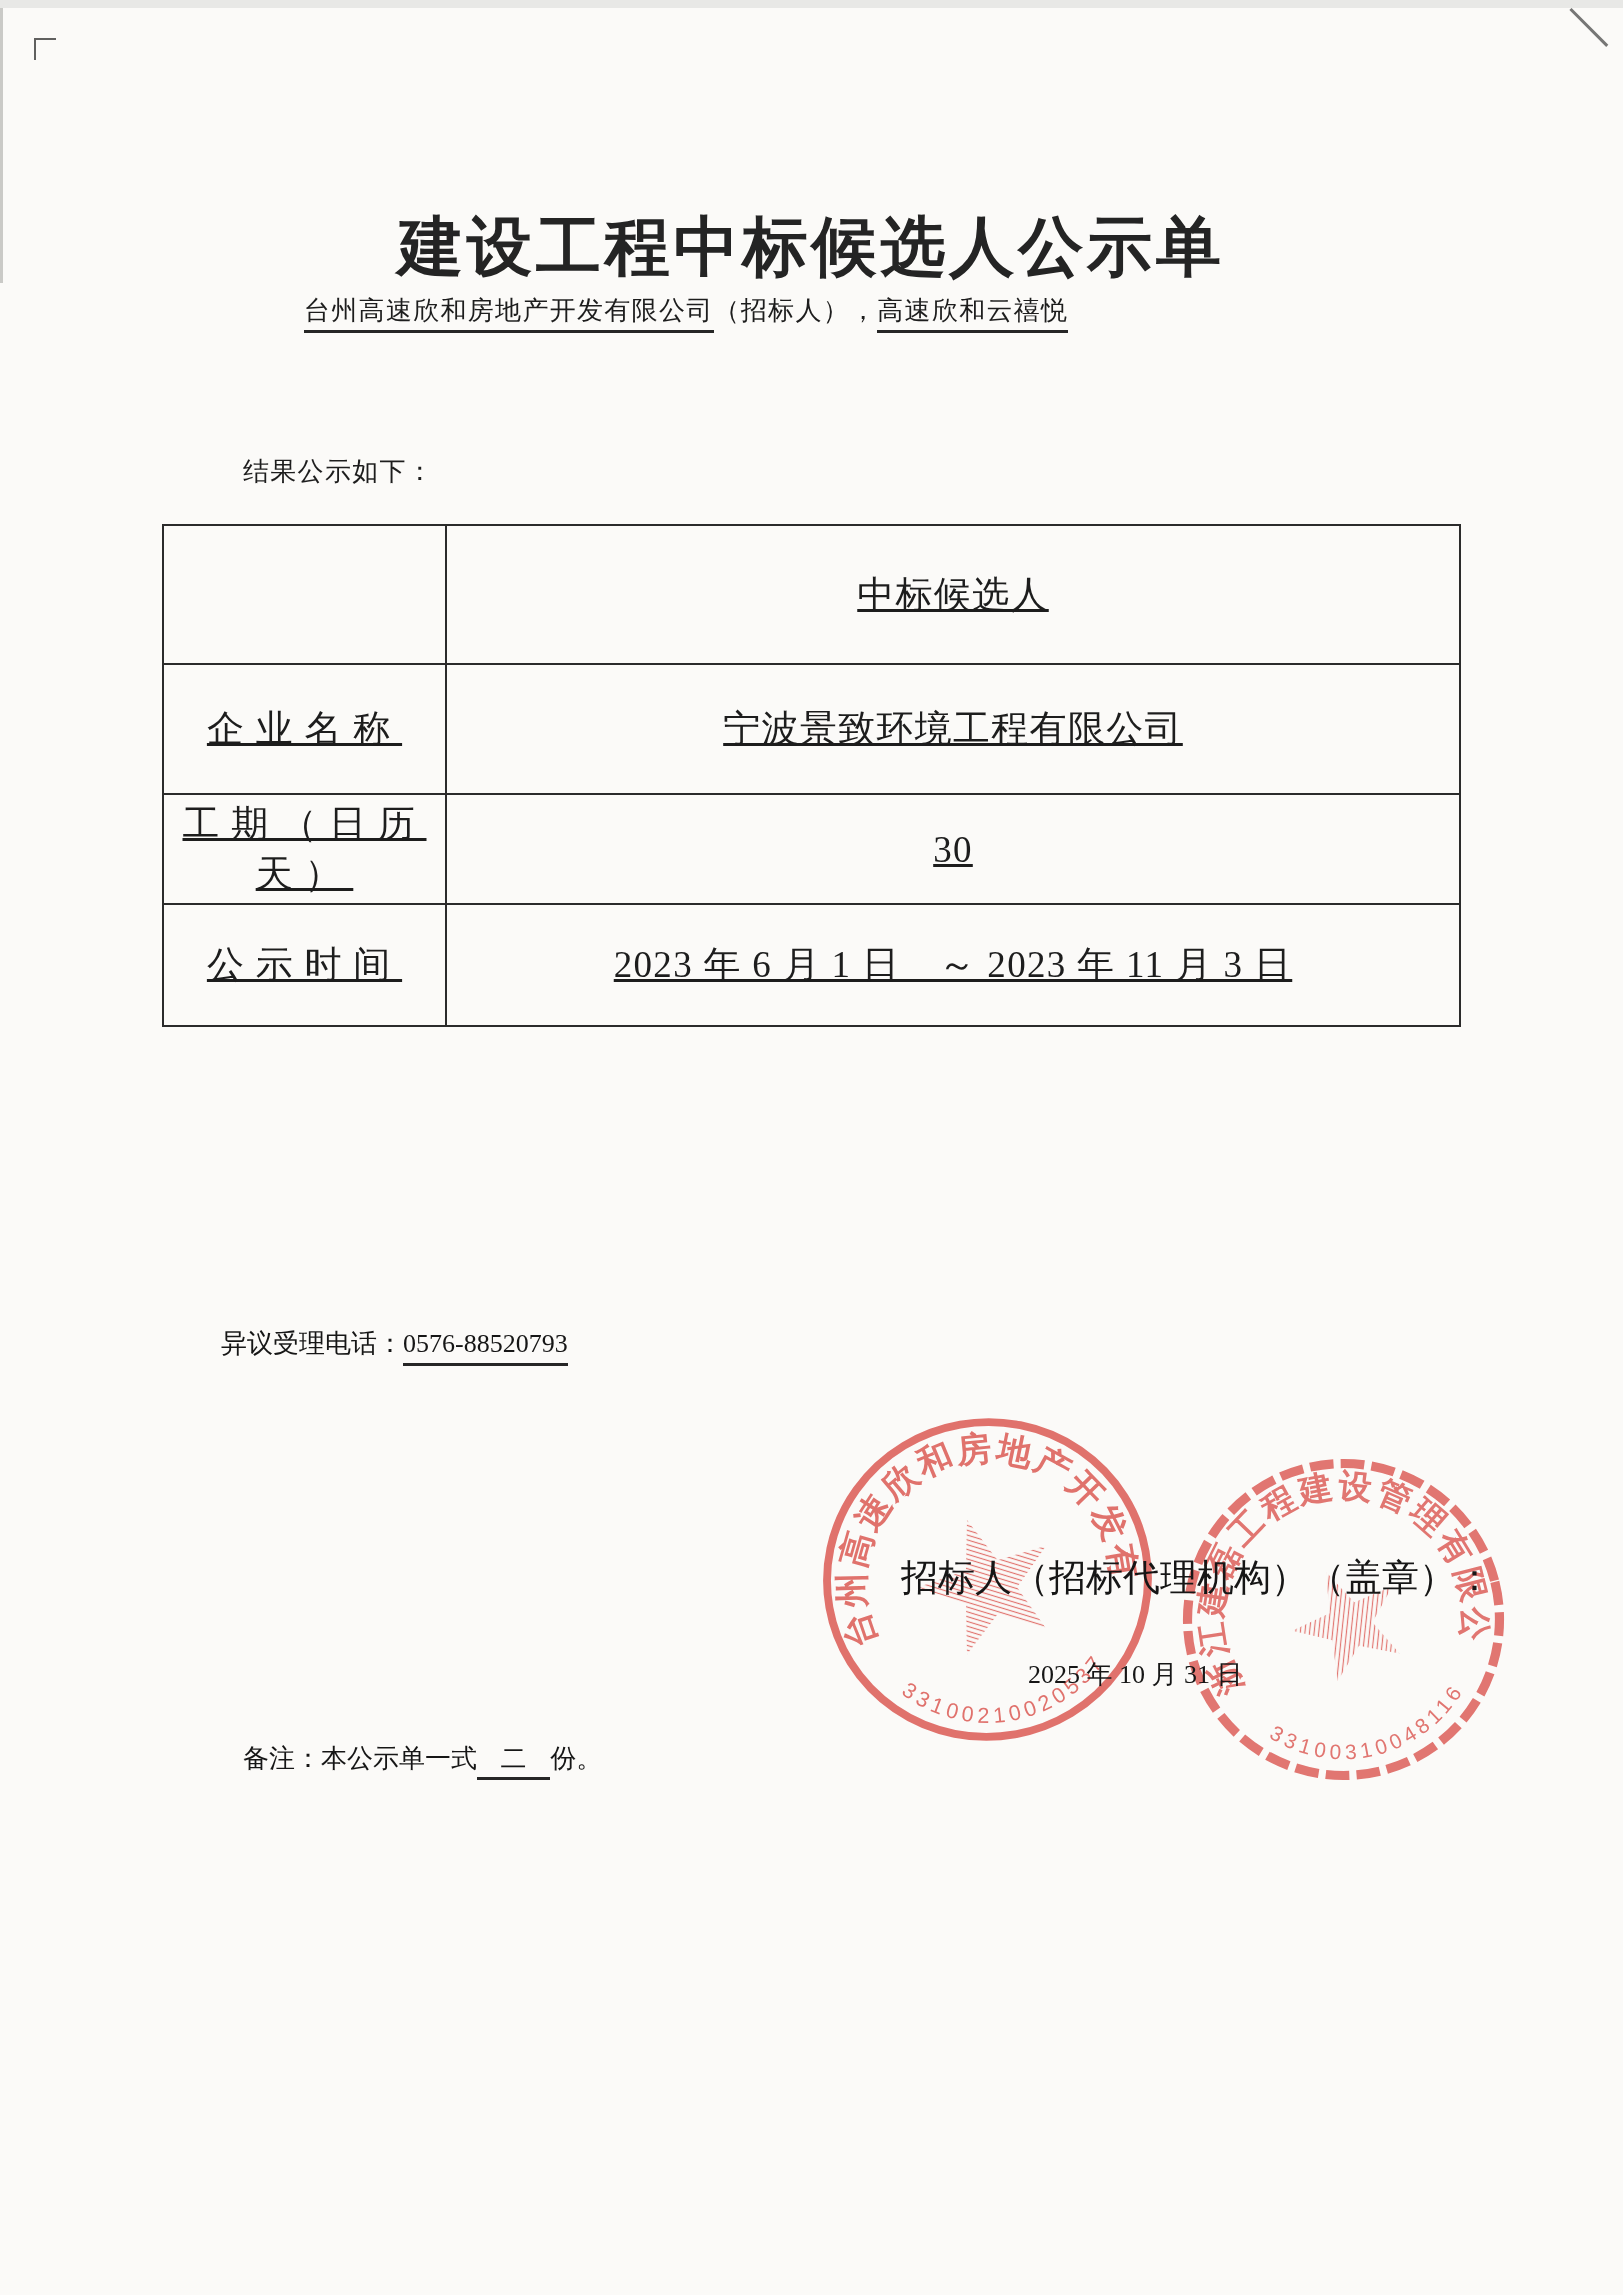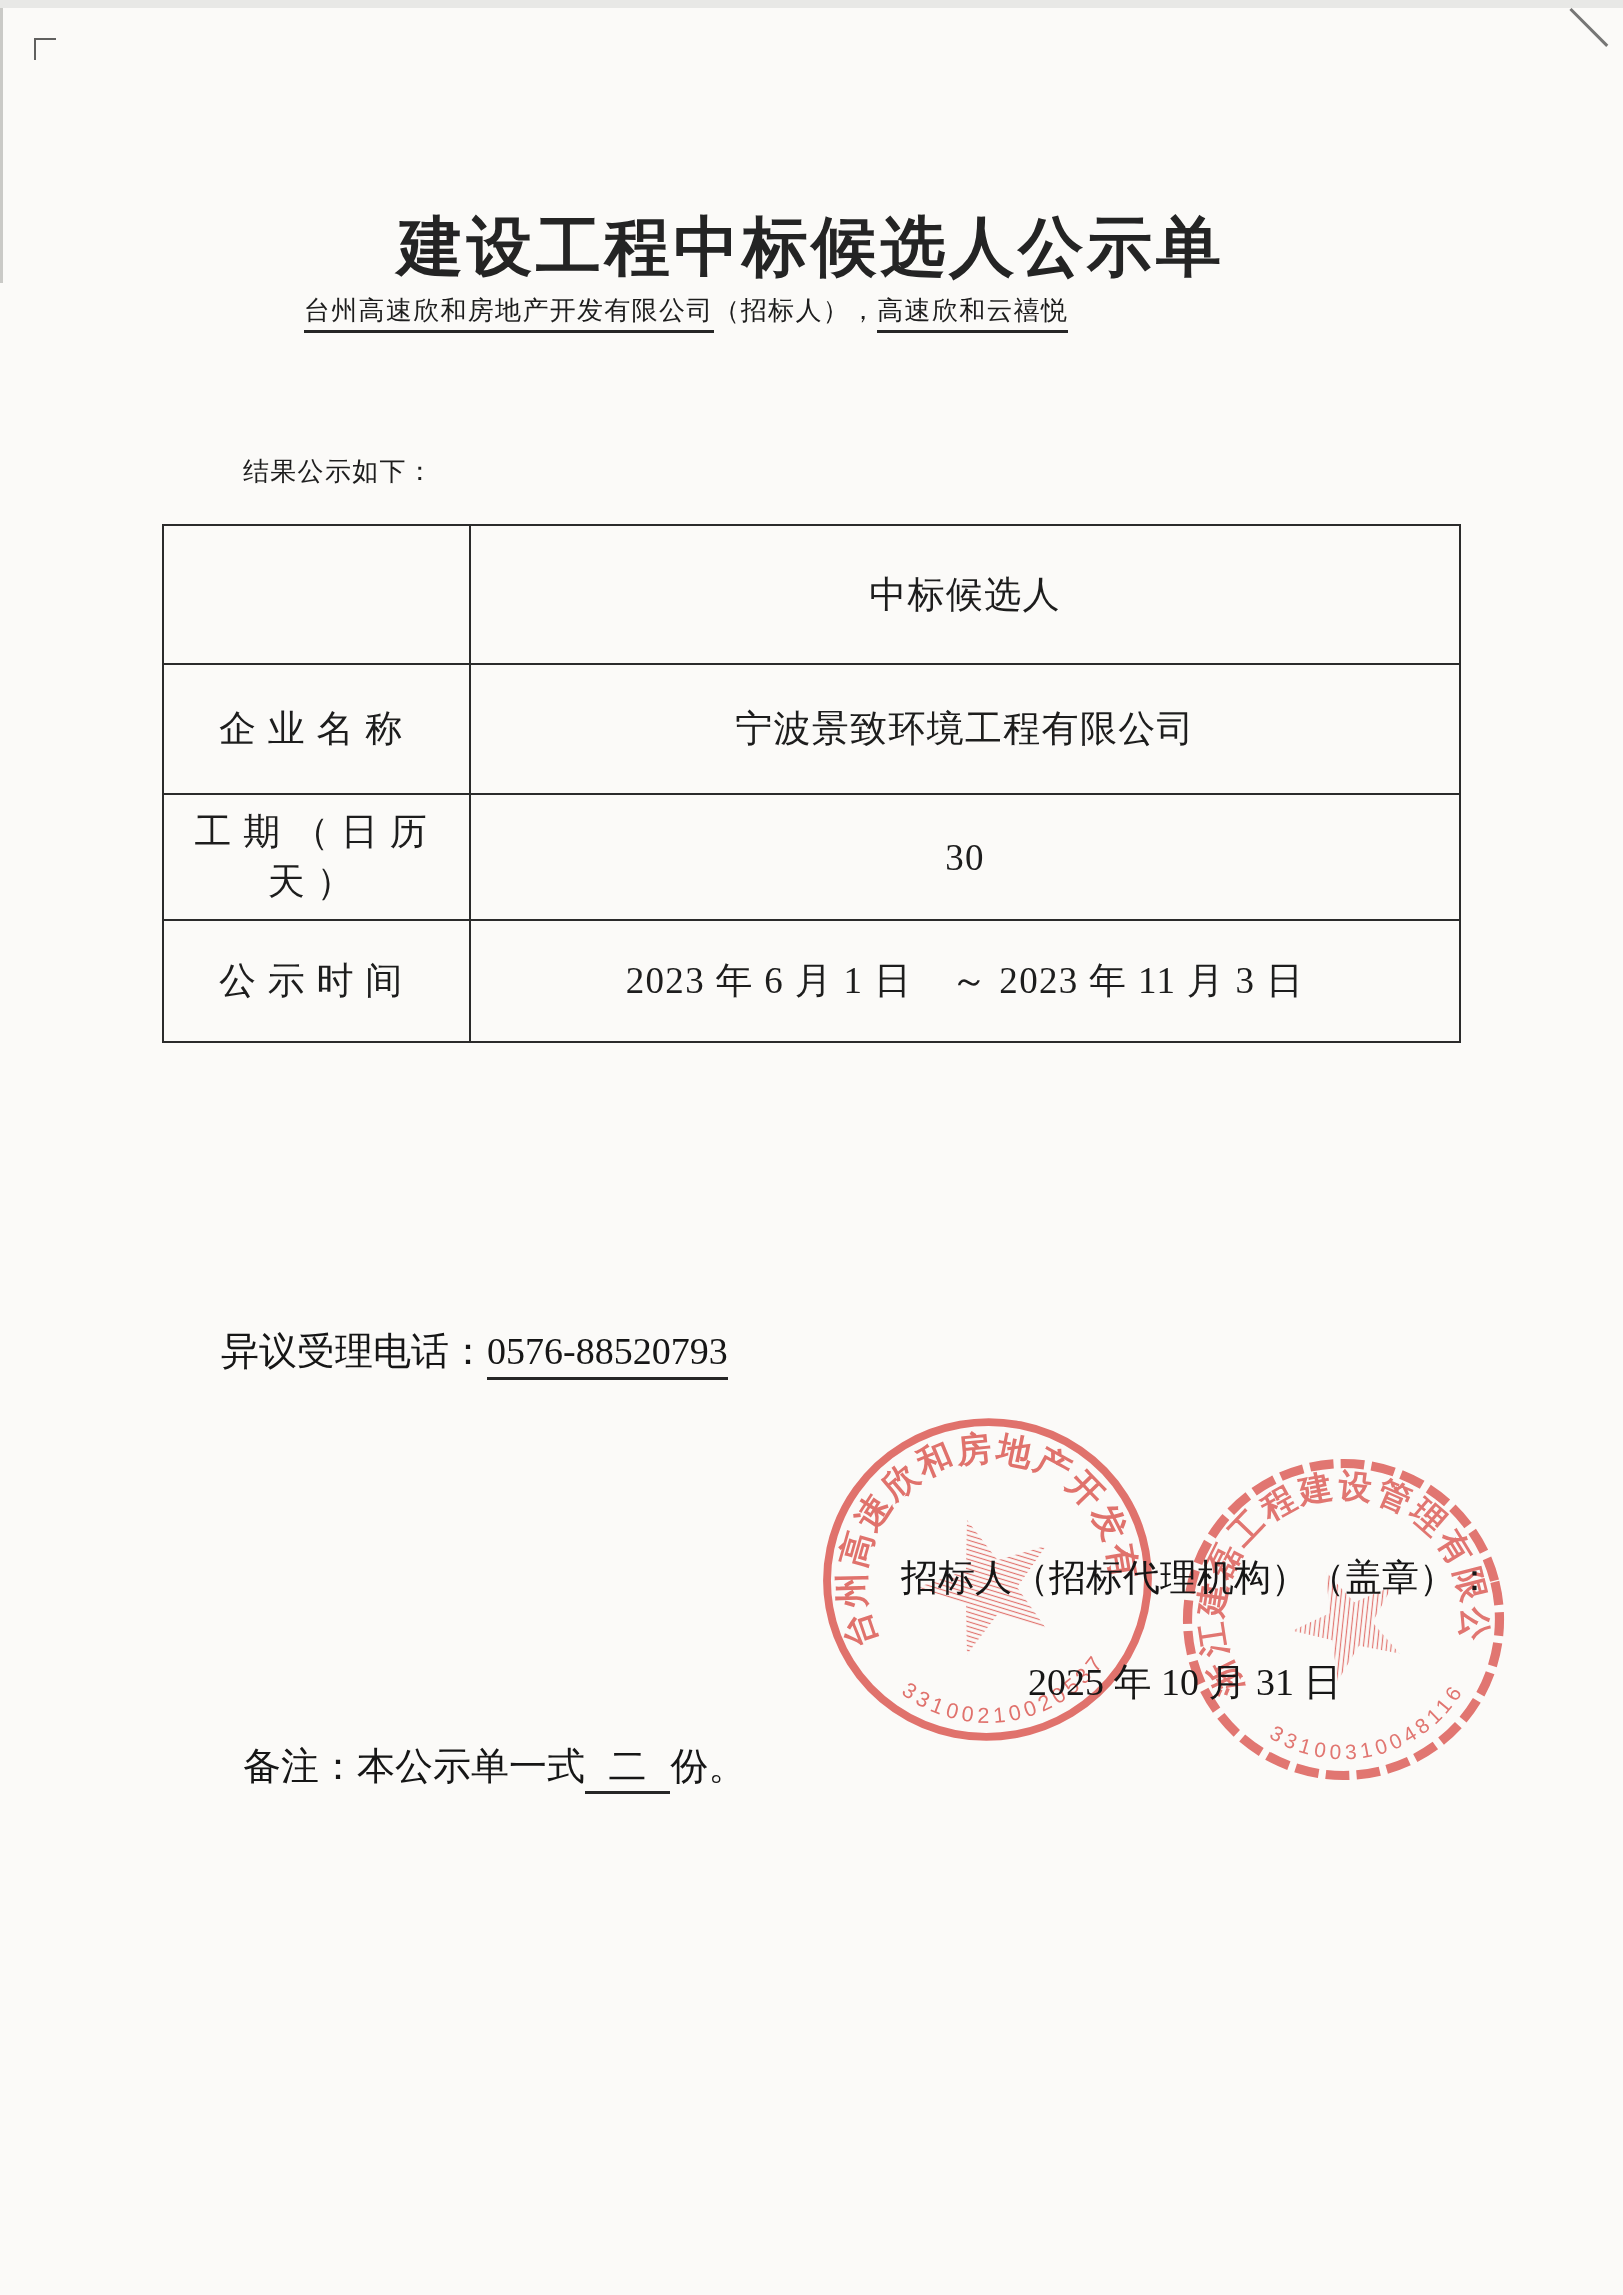--- a/index.html
+++ b/index.html
@@ -22,26 +22,27 @@
     white-space:nowrap;letter-spacing:1.3px;
   }
   .uline{border-bottom:3.3px solid #262626;padding-bottom:4.6px;}
   .doc-table{
     position:absolute;left:162px;top:516px;
     border-collapse:collapse;table-layout:fixed;
     width:1299px;font-size:37px;color:#1d1d1d;
   }
   .doc-table td{
     border:2.6px solid #2b2b2b;text-align:center;vertical-align:middle;
-    padding:12px;
+    padding:0;
+    text-decoration:underline;
   }
   .doc-table td.lbl{letter-spacing:11.8px;}
   .doc-table td.val{letter-spacing:1.3px;}
   .phone-line,.caption-line,.date-line,.note-line{
-    position:absolute;font-size:38px;color:#161616;white-space:nowrap;
+    position:absolute;font-size:26px;color:#161616;white-space:nowrap;
   }
   .caption-line{font-size:37px;z-index:6;}
   .date-line{z-index:6;}
   .note-underline{
     border-bottom:3.3px solid #262626;padding:0 23.6px 3.9px 23.6px;
   }
   .stamp{
     position:absolute;z-index:5;mix-blend-mode:multiply;opacity:.88;
     pointer-events:none;
   }

